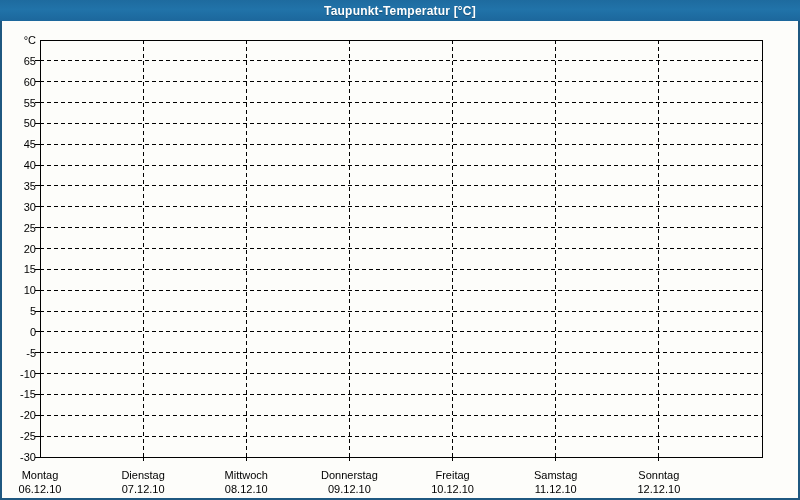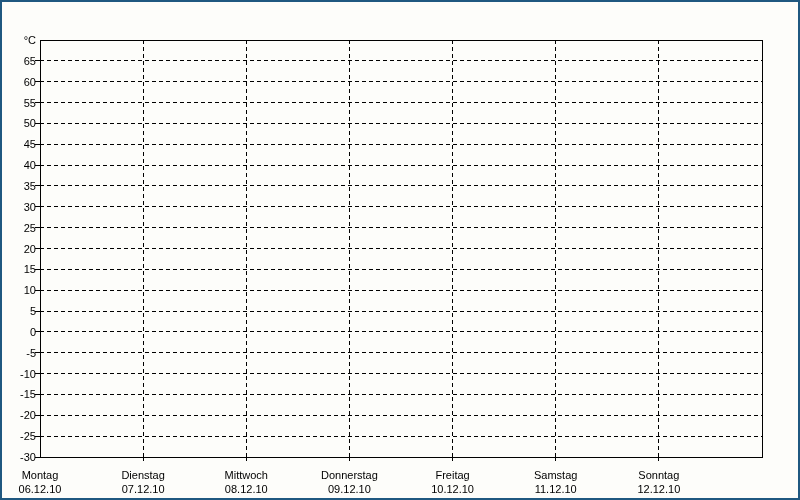--- a/index.html
+++ b/index.html
@@ -35,20 +35,23 @@
   text {
     font-family: "Liberation Sans", sans-serif;
     font-size: 11px;
     fill: #000000;
   }
 </style>
 </head>
 <body>
 
 <div class="window" style="background: rgb(253, 253, 250);">
+  <div class="titlebar" style="background: linear-gradient(rgb(30, 107, 159) 0%, rgb(33, 115, 169) 45%, rgb(28, 103, 156) 100%);">
+    <span class="title">Taupunkt-Temperatur [°C]</span>
+  </div>
   <svg id="chart-svg" width="800" height="500">
       <rect x="1" y="1" width="798" height="498" fill="none" stroke="#1F5880" stroke-width="2" shape-rendering="crispEdges"></rect>
       <line x1="40" y1="60.85" x2="762" y2="60.85" stroke="#000000" stroke-width="1" stroke-dasharray="4 3" shape-rendering="crispEdges"></line>
       <line x1="40" y1="81.7" x2="762" y2="81.7" stroke="#000000" stroke-width="1" stroke-dasharray="4 3" shape-rendering="crispEdges"></line>
       <line x1="40" y1="102.55" x2="762" y2="102.55" stroke="#000000" stroke-width="1" stroke-dasharray="4 3" shape-rendering="crispEdges"></line>
       <line x1="40" y1="123.4" x2="762" y2="123.4" stroke="#000000" stroke-width="1" stroke-dasharray="4 3" shape-rendering="crispEdges"></line>
       <line x1="40" y1="144.25" x2="762" y2="144.25" stroke="#000000" stroke-width="1" stroke-dasharray="4 3" shape-rendering="crispEdges"></line>
       <line x1="40" y1="165.1" x2="762" y2="165.1" stroke="#000000" stroke-width="1" stroke-dasharray="4 3" shape-rendering="crispEdges"></line>
       <line x1="40" y1="185.95" x2="762" y2="185.95" stroke="#000000" stroke-width="1" stroke-dasharray="4 3" shape-rendering="crispEdges"></line>
       <line x1="40" y1="206.8" x2="762" y2="206.8" stroke="#000000" stroke-width="1" stroke-dasharray="4 3" shape-rendering="crispEdges"></line>

